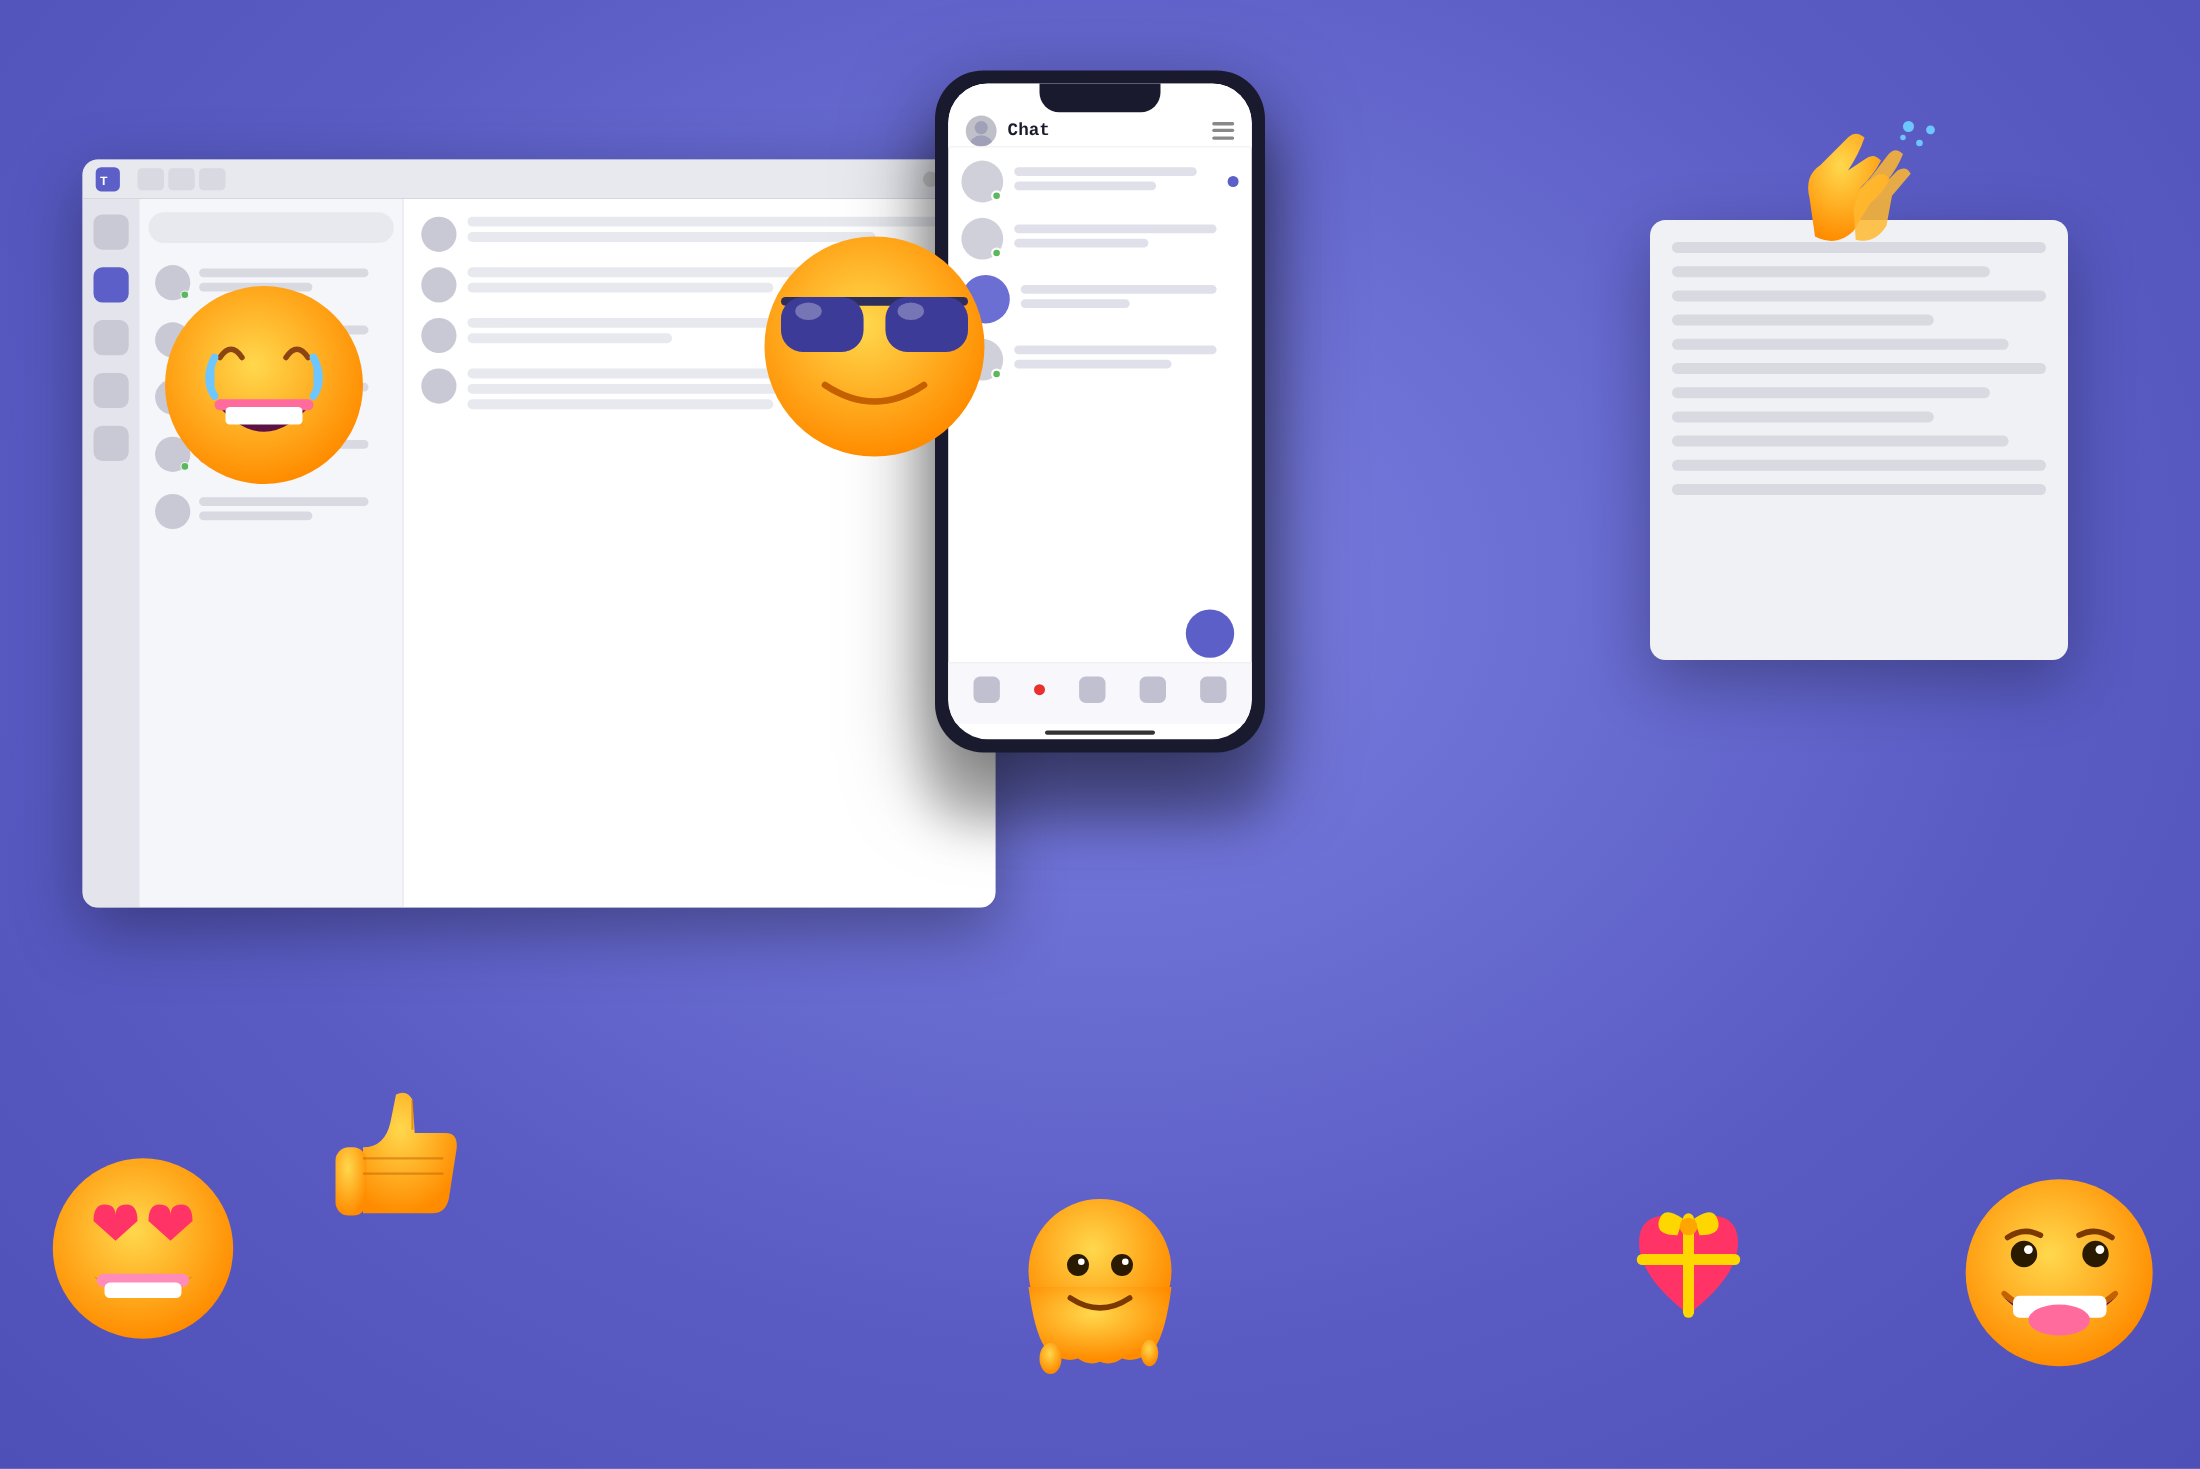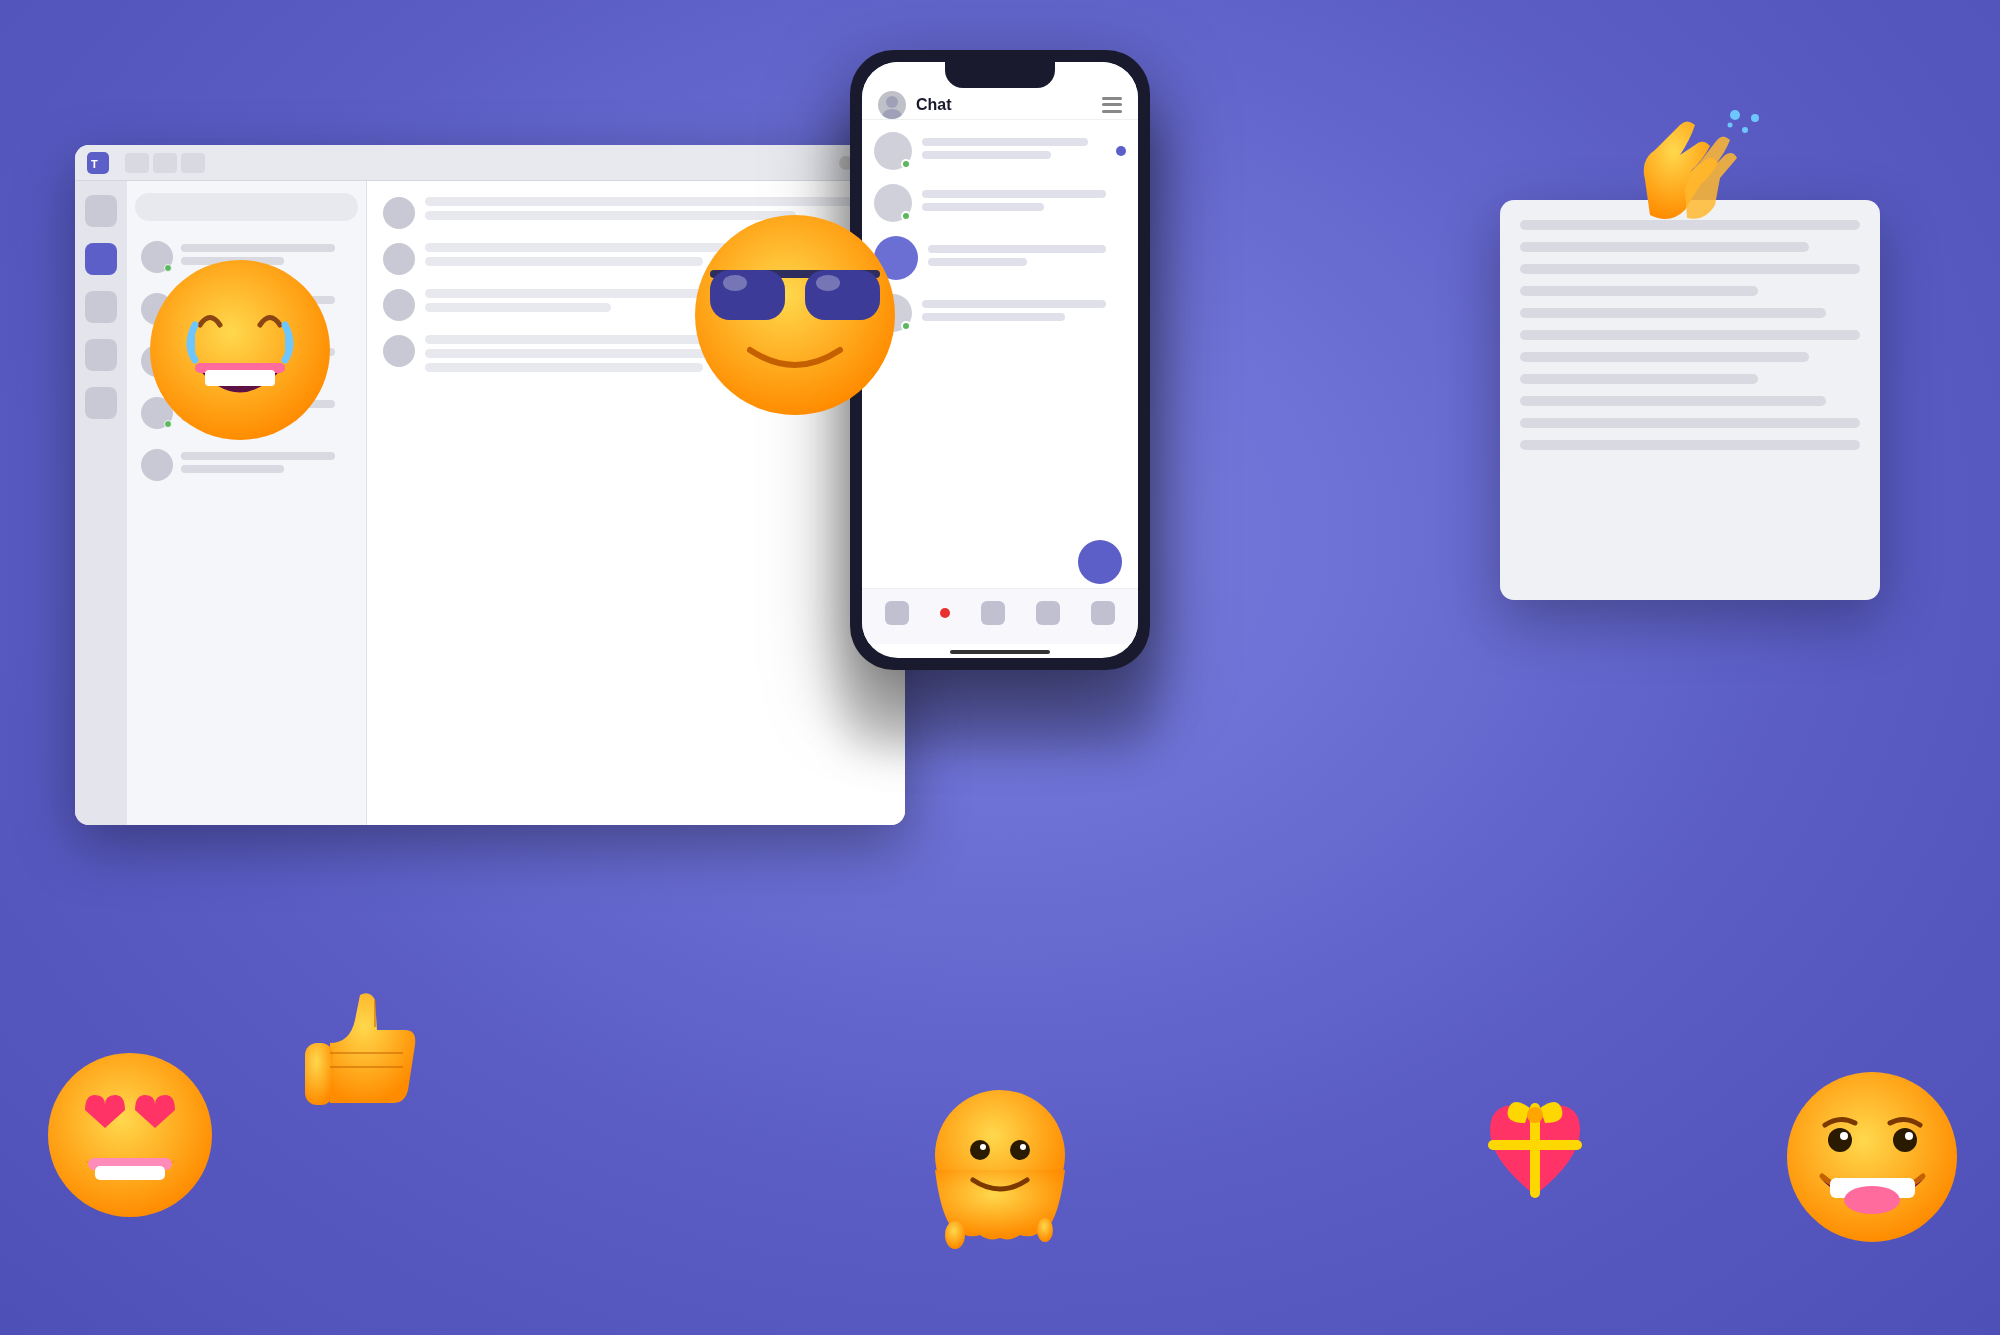--- a/index.html
+++ b/index.html
@@ -228,30 +228,31 @@
     }
 
     .panel-line.w100 { width: 100%; }
     .panel-line.w85 { width: 85%; }
     .panel-line.w70 { width: 70%; }
     .panel-line.w90 { width: 90%; }
 
     
     .phone {
       position: absolute;
-      top: 50px;
+      top: 64px;
       left: 50%;
       transform: translateX(-50%);
       width: 300px;
       height: 620px;
       background: #1a1a2e;
       border-radius: 44px;
       box-shadow: 0 30px 80px rgba(0,0,0,0.5);
       padding: 12px;
       z-index: 10;
+      font-family: Liberation Mono, monospace;
     }
 
     .phone-screen {
       width: 100%;
       height: 100%;
       background: #ffffff;
       border-radius: 36px;
       overflow: hidden;
       display: flex;
       flex-direction: column;

